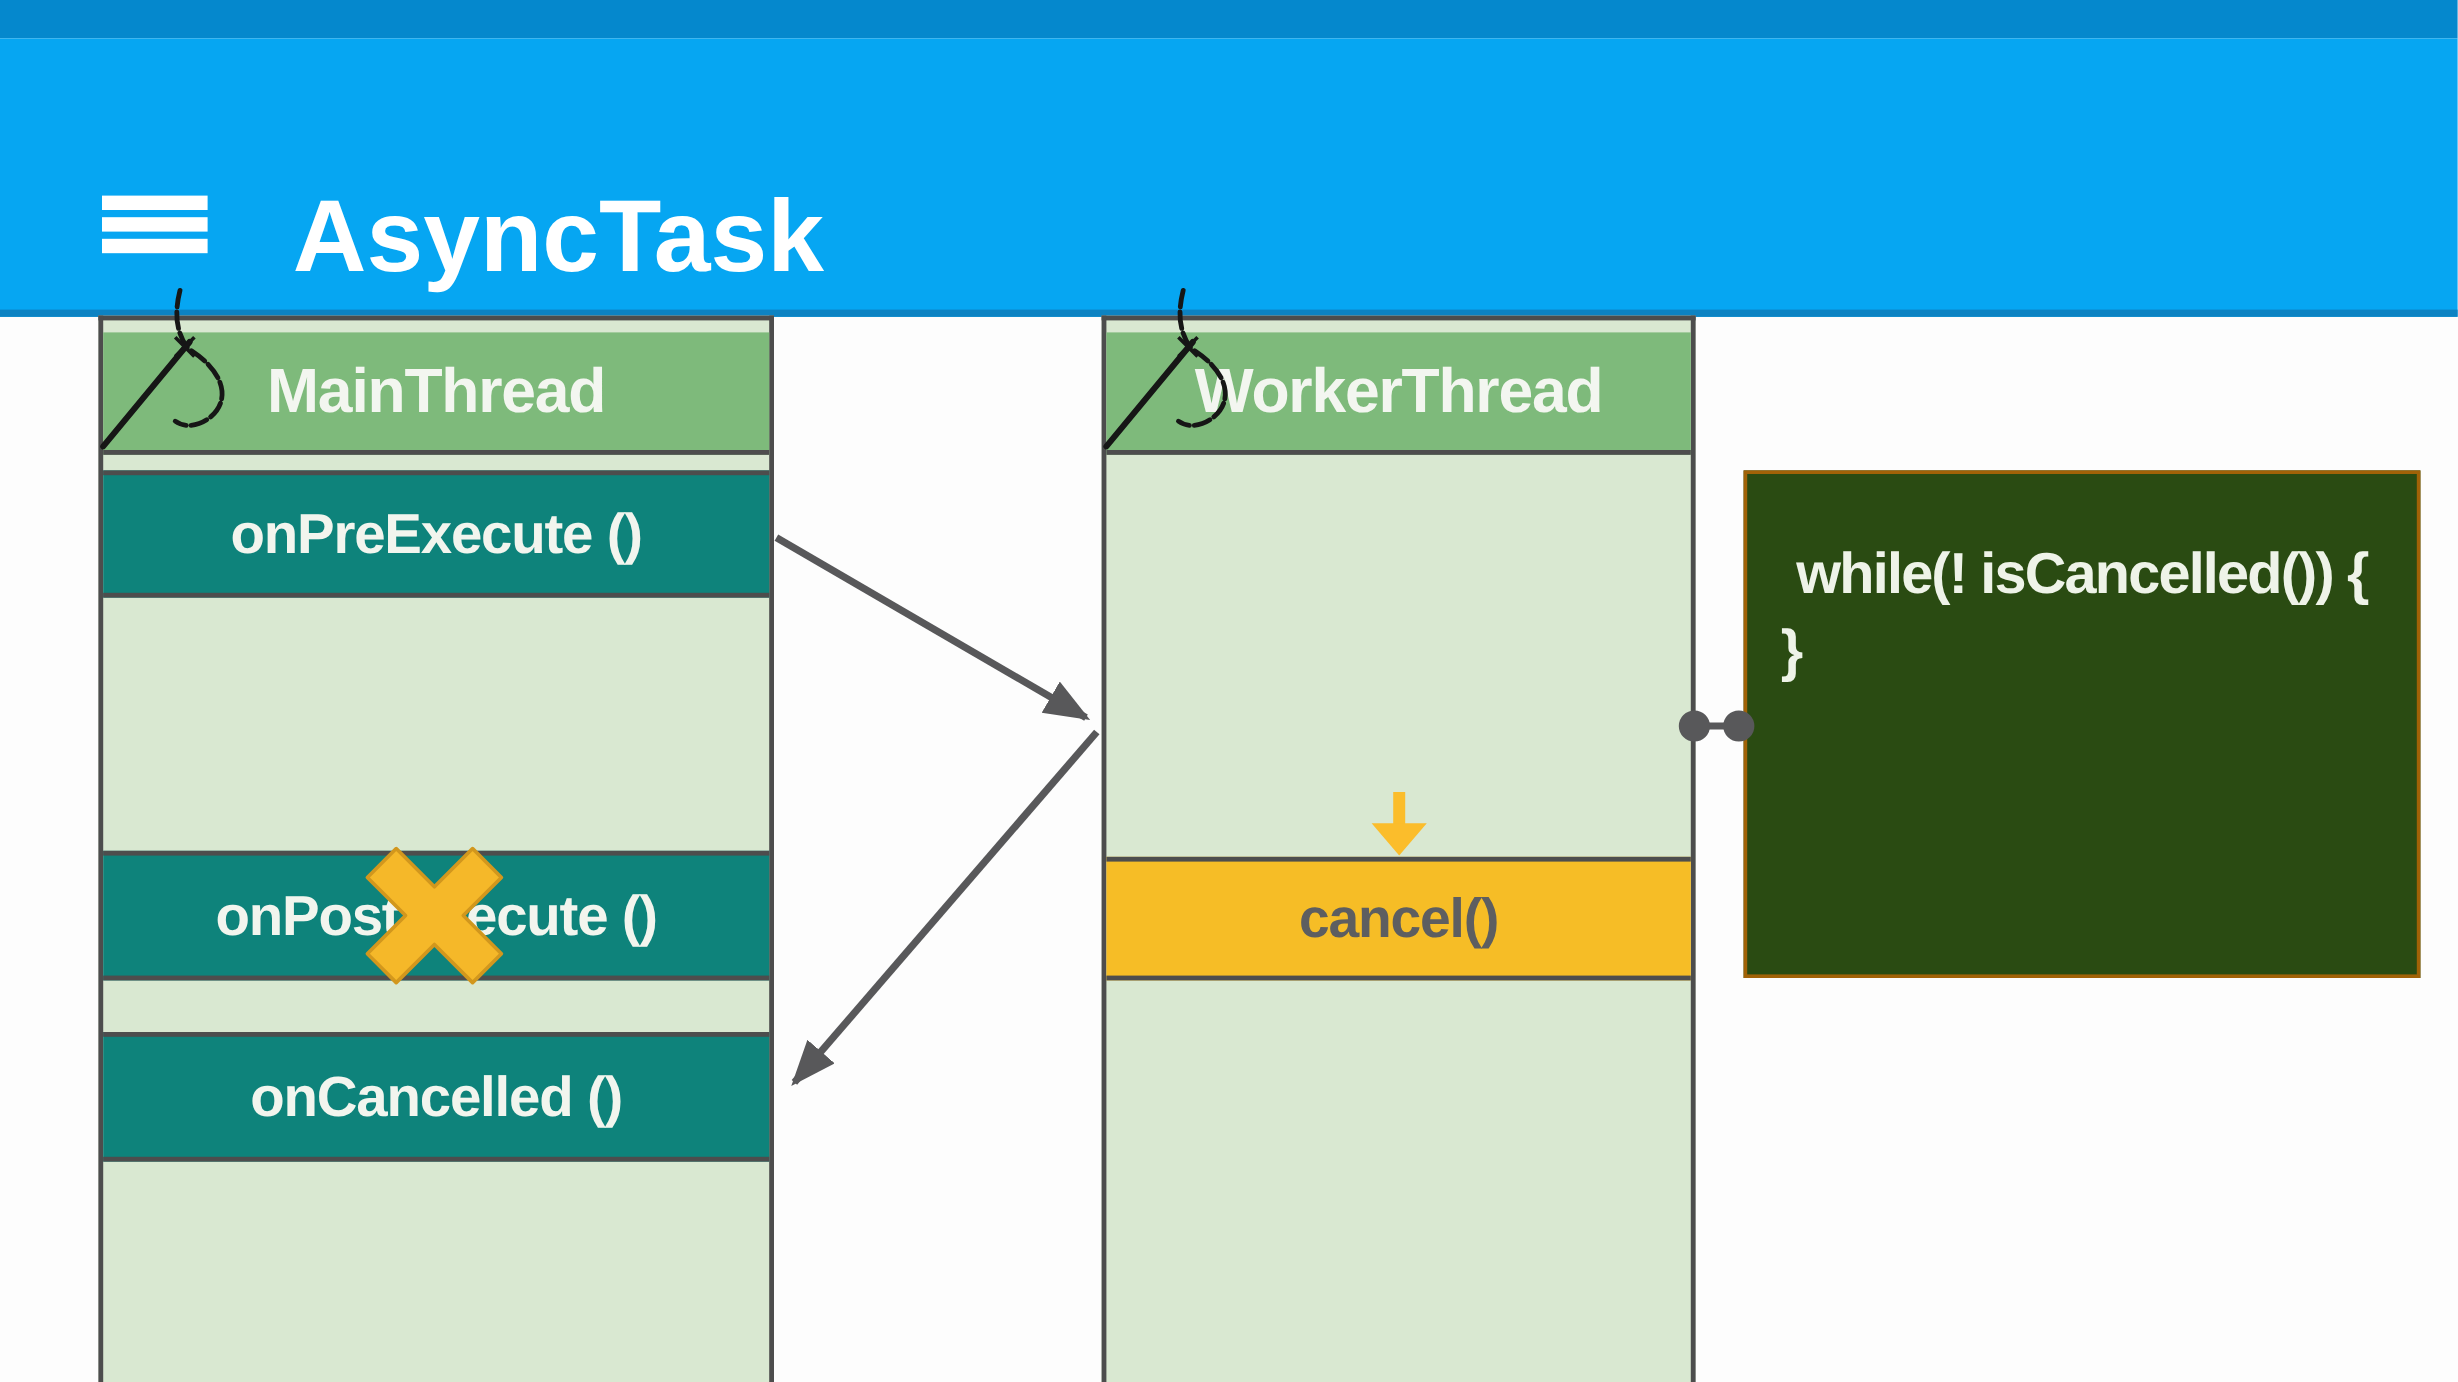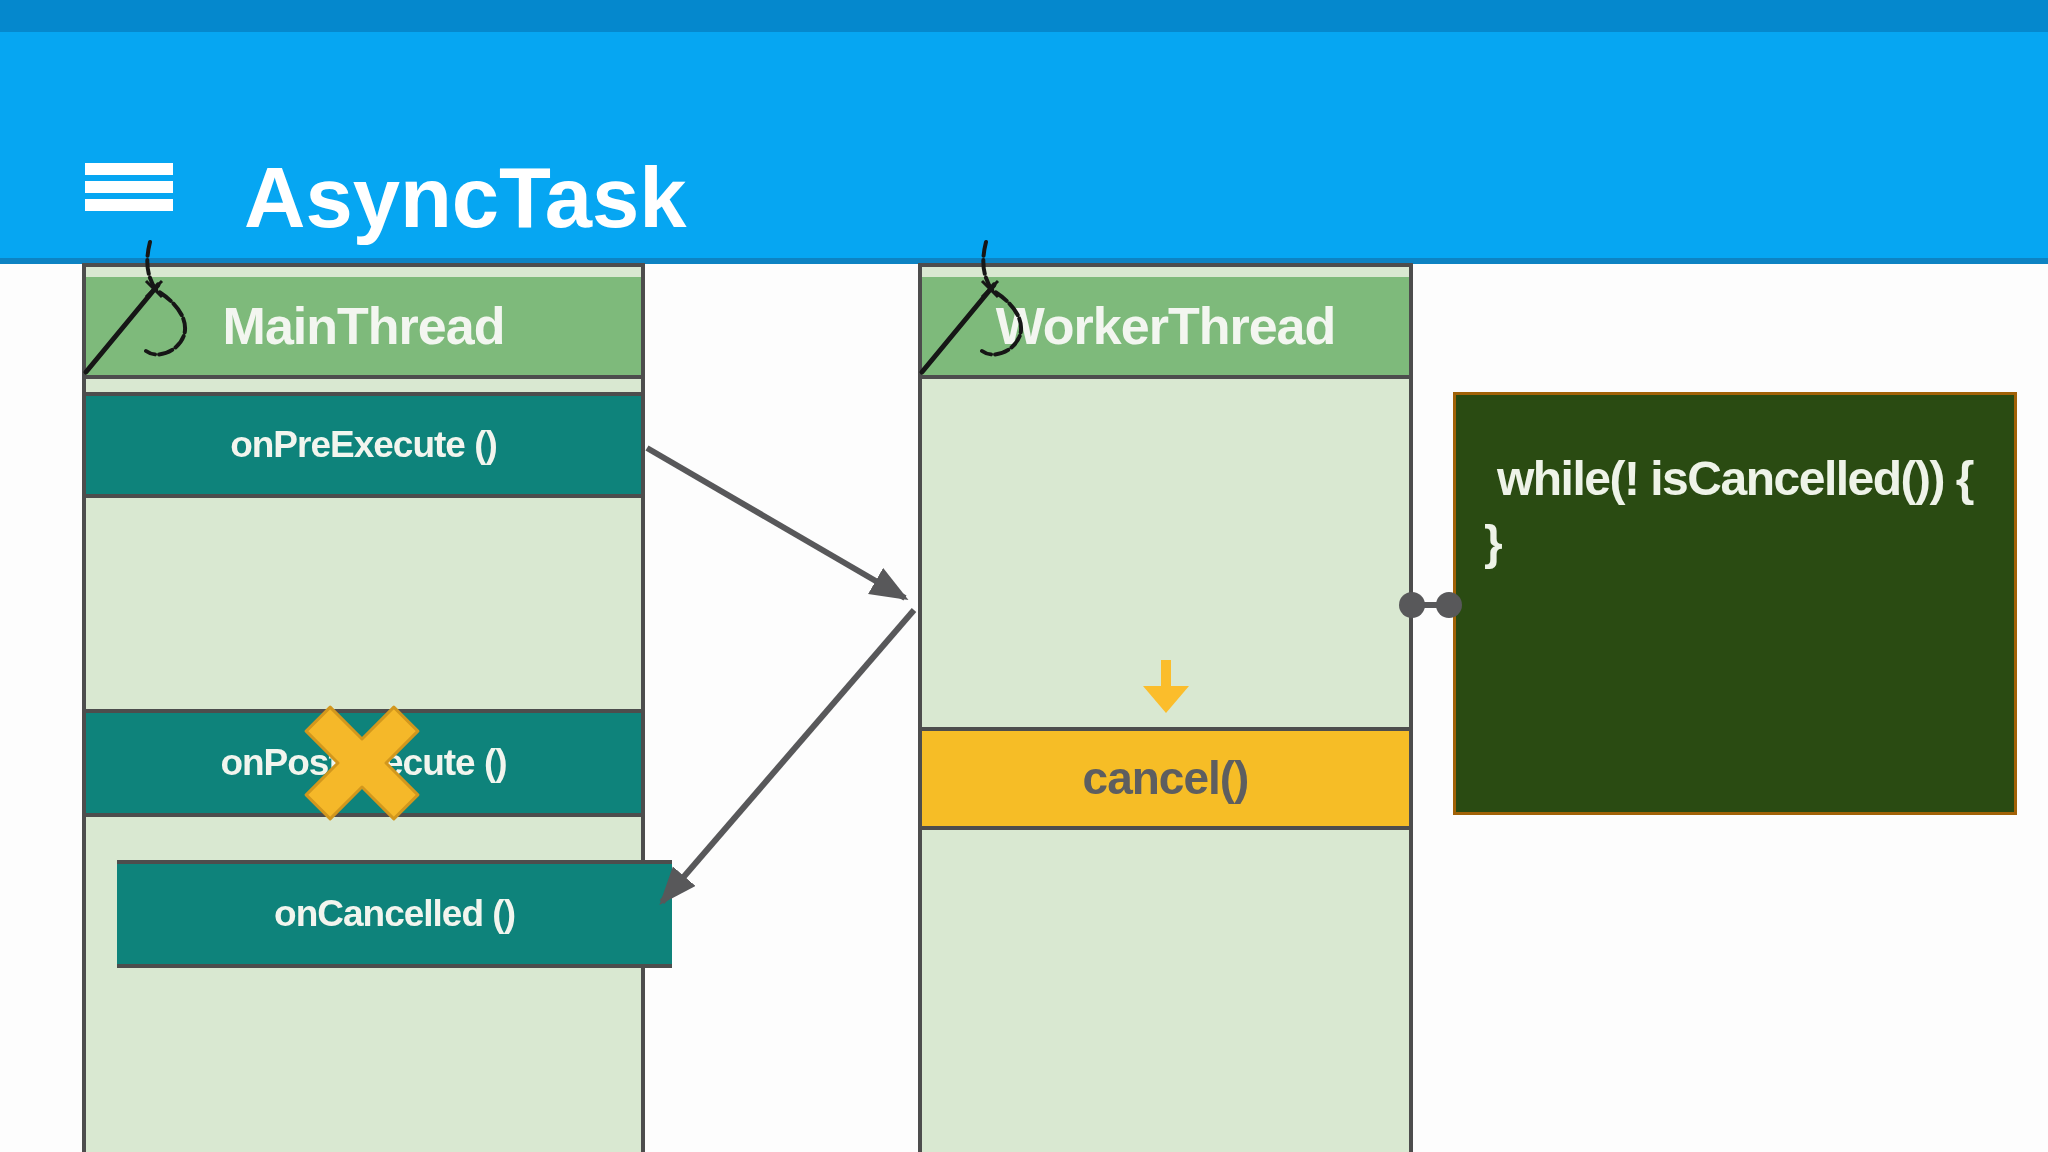--- a/index.html
+++ b/index.html
@@ -12,28 +12,28 @@
   #hamburger{left:85px;top:131px;width:88px;height:49px;cursor:pointer;}
   #hamburger .bar{height:12px;background:#ffffff;margin-bottom:6px;}
   #app-title{left:196px;top:117px;font-size:85px;font-weight:bold;color:#ffffff;letter-spacing:0px;white-space:nowrap;margin-left:48px;}
   
   .column{top:263px;height:889px;background:#d9e8d1;border-left:4px solid #4d4d4d;border-right:4px solid #4d4d4d;border-top:4px solid #4d4d4d;box-sizing:border-box;}
   #main-col{left:82px;width:563px;}
   #worker-col{left:918px;width:495px;}
   .col-header{position:absolute;left:0;top:0;width:100%;height:98px;background:#7eba7b;border-bottom:4px solid #4d4d4d;
               color:#f3f6f0;font-size:52px;font-weight:bold;text-align:center;line-height:98px;letter-spacing:-1px;margin-top:10px;}
   .method-bar{position:absolute;left:0;width:100%;background:#0e837b;border-top:4px solid #4d4d4d;border-bottom:4px solid #4d4d4d;box-sizing:border-box;
-              color:#f2f5ee;font-size:37px;font-weight:bold;text-align:center;letter-spacing:-1px;}
+              color:#f2f5ee;font-size:47px;font-weight:bold;text-align:center;letter-spacing:-1px;}
   #bar-pre{top:125px;height:106px;line-height:98px;}
   #bar-post{top:442px;height:108px;line-height:100px;}
-  #bar-cancelled{top:593px;height:108px;line-height:100px;margin-left:31px;}
+  #bar-cancelled{top:593px;height:108px;line-height:100px;}
   #bar-doinbg{top:286px;height:107px;line-height:99px;}
   #bar-cancel{top:447px;height:103px;line-height:95px;background:#f6bd26;color:#5d5e60;
               position:absolute;left:0;width:100%;border-top:4px solid #4d4d4d;border-bottom:4px solid #4d4d4d;box-sizing:border-box;
-              font-size:46px;font-weight:bold;text-align:center;letter-spacing:-1px;margin-top:13px;}
+              font-size:46px;font-weight:bold;text-align:center;letter-spacing:-1px;}
   
   #code-box{left:1453px;top:392px;width:564px;height:423px;background:#2a4b12;border:3px solid #a16207;box-sizing:border-box;
             color:#eef3e8;font-size:48px;font-weight:bold;letter-spacing:-1.5px;padding-top:52px;}
   #code-box .cl{line-height:64px;text-align:center;white-space:nowrap;}
   #code-box .cl.left{text-align:left;padding-left:28px;}
   
   #overlay{left:0;top:0;width:2048px;height:1152px;pointer-events:none;z-index:5;}
 </style>
 </head>
 <body>

